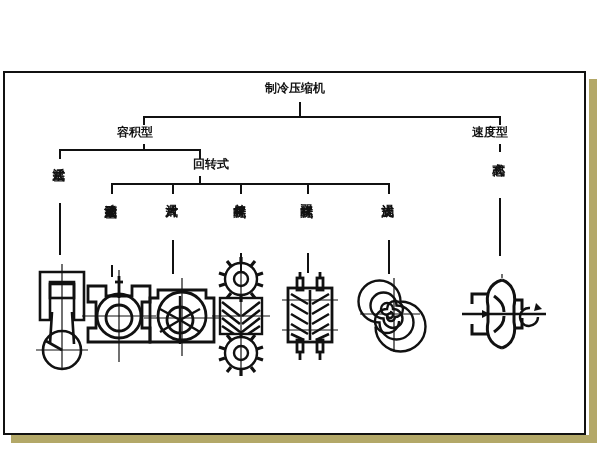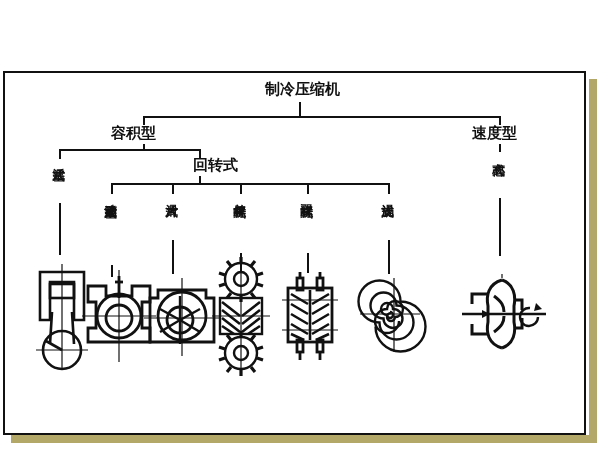--- a/index.html
+++ b/index.html
@@ -13,21 +13,21 @@
   #shadow-right{left:589px;top:79px;width:8px;height:364px;}
   #shadow-bottom{left:11px;top:435px;width:586px;height:8px;}
 
   
   #frame{position:absolute;left:3px;top:71px;width:583px;height:364px;
          border:2px solid #111111;background:#ffffff;box-sizing:border-box;}
 
   
   .lbl{position:absolute;color:#111;font-weight:700;white-space:nowrap;
        letter-spacing:0px;line-height:1.0;}
-  .lbl.h{font-size:15px;}
+  .lbl.h{font-size:12px;}
   .lbl.v{font-size:12.5px;writing-mode:vertical-rl;text-orientation:upright;
          line-height:1.02;letter-spacing:0.5px;}
 
   
   .ln{position:absolute;background:#111111;}
   .hline{height:2px;}
   .vline{width:2px;}
 
   
   .fig{position:absolute;}
@@ -45,21 +45,21 @@
 
   <div class="lbl h" style="left:265px;top:82px;">制冷压缩机</div>
 
   <div class="ln vline" style="left:299px;top:102px;height:15px;"></div>
 
   <div class="ln hline" style="left:143px;top:116px;width:358px;"></div>
 
   <div class="ln vline" style="left:143px;top:116px;height:9px;"></div>
   <div class="ln vline" style="left:499px;top:116px;height:9px;"></div>
 
-  <div class="lbl h" style="left:111px;top:126px;">容积型</div>
+  <div class="lbl h" style="left:117px;top:126px;">容积型</div>
 
   <div class="lbl h" style="left:472px;top:126px;">速度型</div>
 
   <div class="ln vline" style="left:143px;top:144px;height:6px;"></div>
   <div class="ln hline" style="left:59px;top:149px;width:142px;"></div>
   <div class="ln vline" style="left:59px;top:149px;height:10px;"></div>
   <div class="ln vline" style="left:199px;top:149px;height:10px;"></div>
 
   <div class="ln vline" style="left:499px;top:144px;height:8px;"></div>
 

